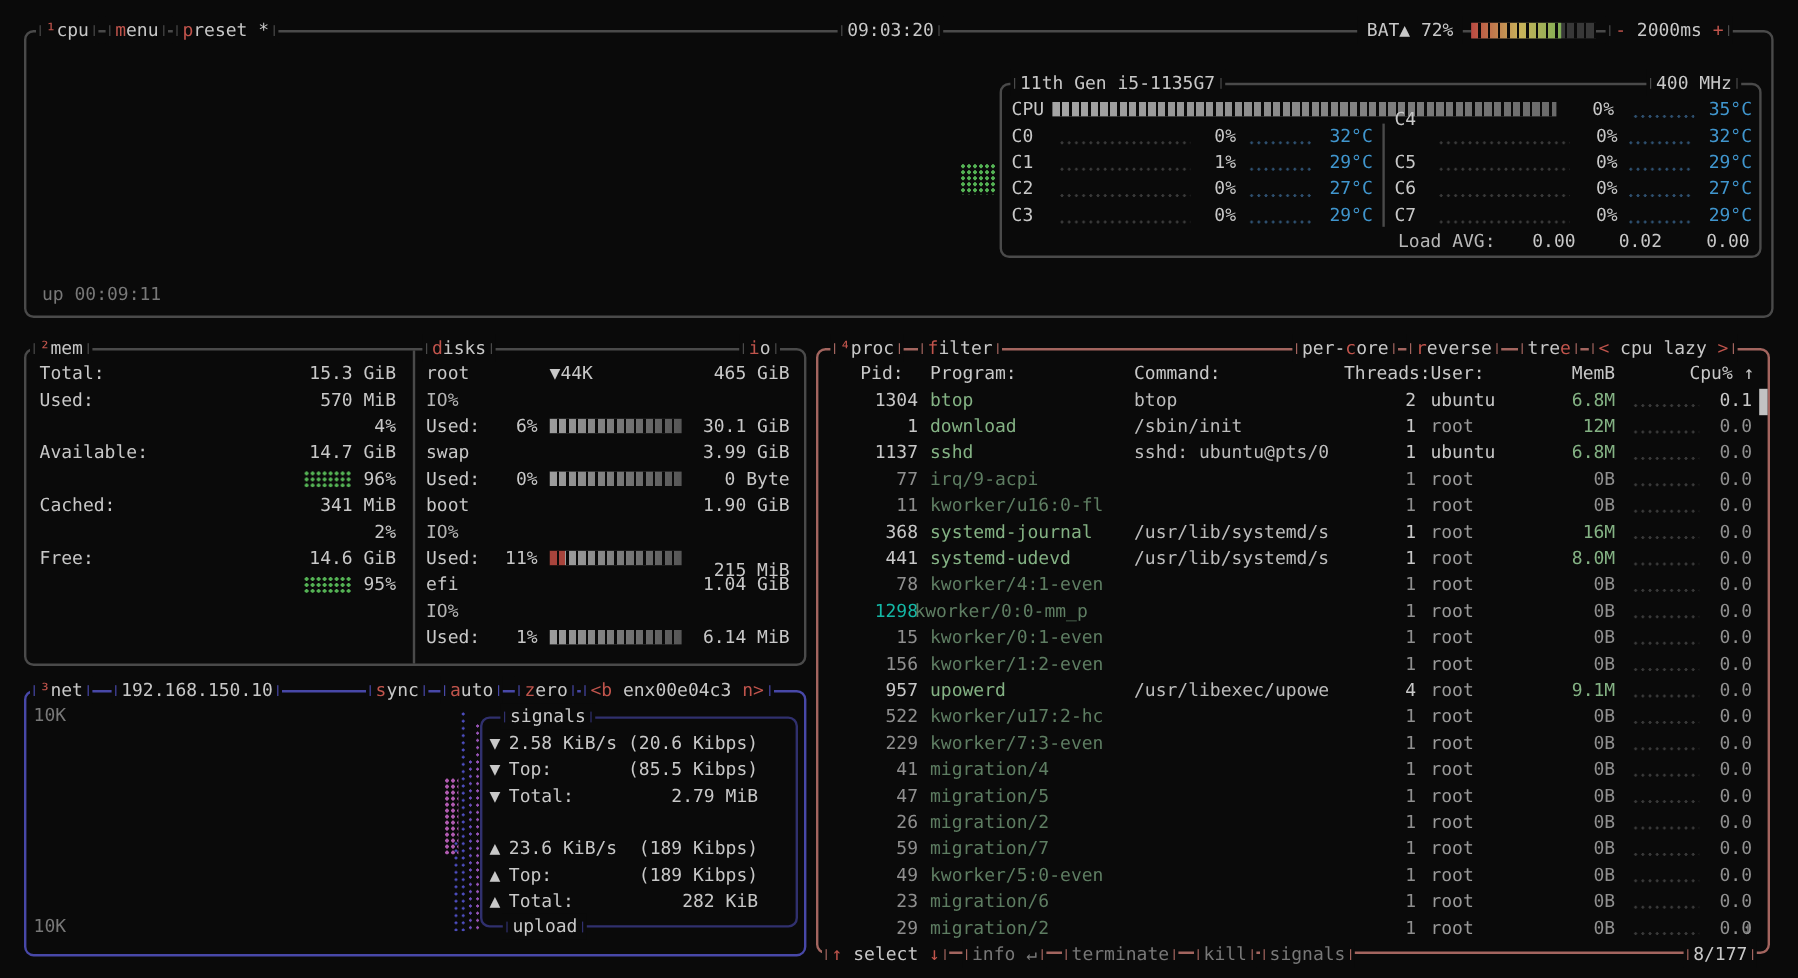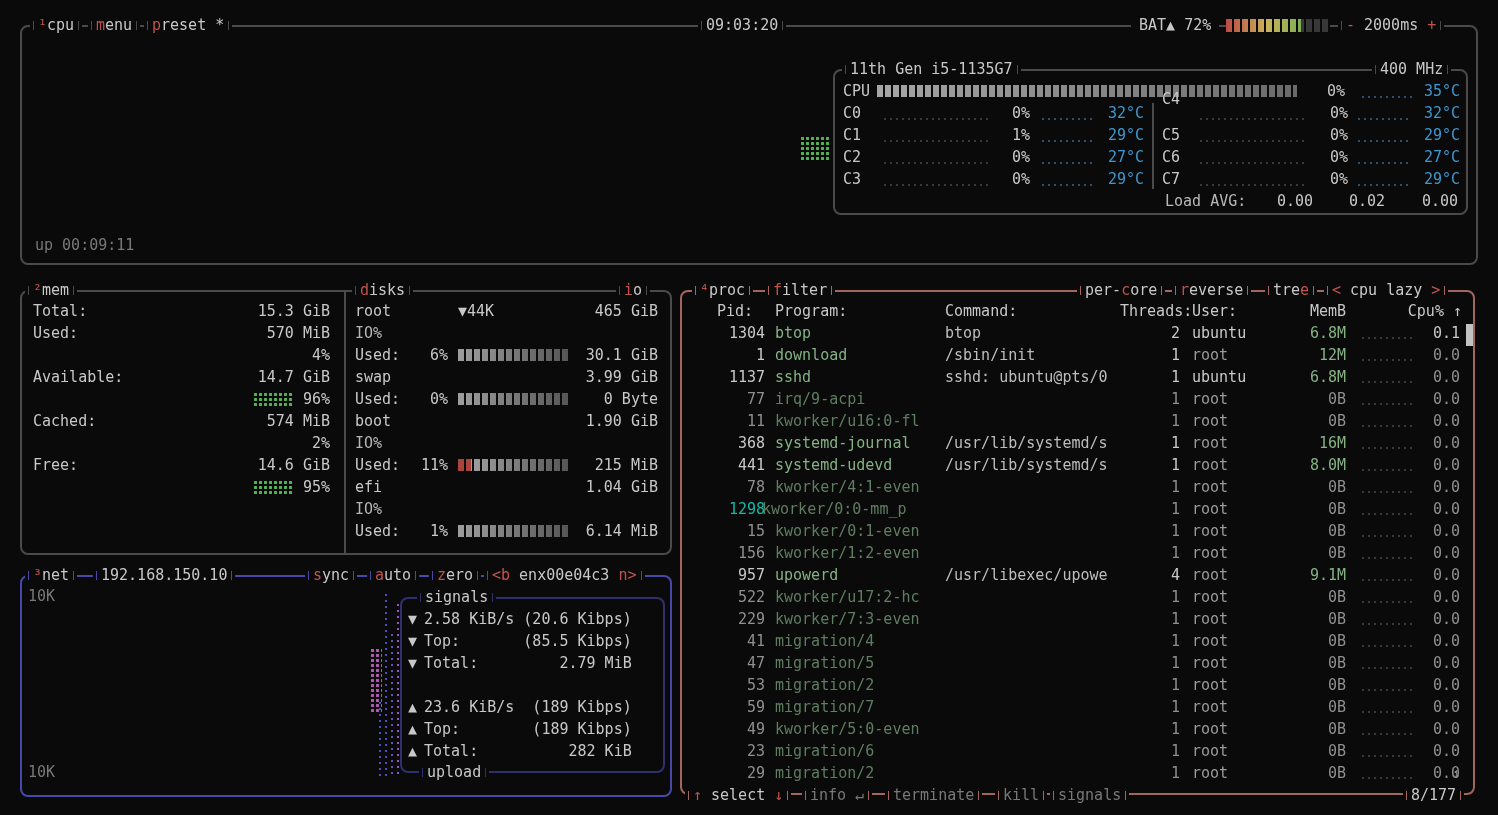--- a/index.html
+++ b/index.html
@@ -165,21 +165,21 @@
       <span class="t wh" style="left:33px;top:300px">Total:</span>
       <span class="t wh ra" style="left:190px;top:300px;width:140px">15.3 GiB</span>
       <span class="t wh" style="left:33px;top:322px">Used:</span>
       <span class="t wh ra" style="left:190px;top:322px;width:140px">570 MiB</span>
       <span class="t wh ra" style="left:270px;top:344px;width:60px">4%</span>
       <span class="t wh" style="left:33px;top:366px">Available:</span>
       <span class="t wh ra" style="left:190px;top:366px;width:140px">14.7 GiB</span>
       <div class="blockdots" style="left:253px;top:392px;width:40px;height:14px;color:var(--green_bright)"></div>
       <span class="t wh ra" style="left:270px;top:388px;width:60px">96%</span>
       <span class="t wh" style="left:33px;top:410px">Cached:</span>
-      <span class="t wh ra" style="left:190px;top:410px;width:140px">574 MiB</span>
+      <span class="t wh ra" style="left:190px;top:410px;width:140px">341 MiB</span>
       <span class="t wh ra" style="left:270px;top:432px;width:60px">2%</span>
       <span class="t wh" style="left:33px;top:454px">Free:</span>
       <span class="t wh ra" style="left:190px;top:454px;width:140px">14.6 GiB</span>
       <div class="blockdots" style="left:253px;top:480px;width:40px;height:14px;color:var(--green_bright)"></div>
       <span class="t wh ra" style="left:270px;top:476px;width:60px">95%</span>
       <span class="t wh" style="left:355px;top:300px">root</span>
       <span class="t wh" style="left:458px;top:300px">▼44K</span>
       <span class="t wh ra" style="left:540px;top:300px;width:118px">465 GiB</span>
       <span class="t" style="left:355px;top:322px;color:#b5b5b5">IO%</span>
       <span class="t wh" style="left:355px;top:344px">Used:</span>
@@ -191,21 +191,21 @@
       <span class="t wh" style="left:355px;top:388px">Used:</span>
       <span class="t wh ra" style="left:398px;top:388px;width:50px">0%</span>
       <div class="meter" style="left:458px;top:393px;width:110px;background:linear-gradient(90deg,#9e9e9e,#565656)"></div>
       <span class="t wh ra" style="left:540px;top:388px;width:118px">0 Byte</span>
       <span class="t wh" style="left:355px;top:410px">boot</span>
       <span class="t wh ra" style="left:540px;top:410px;width:118px">1.90 GiB</span>
       <span class="t" style="left:355px;top:432px;color:#b5b5b5">IO%</span>
       <span class="t wh" style="left:355px;top:454px">Used:</span>
       <span class="t wh ra" style="left:398px;top:454px;width:50px">11%</span>
       <div class="meter" style="left:458px;top:459px;width:110px;background:linear-gradient(90deg,var(--alert_red) 0 13px,#9e9e9e 13px,#565656 100%)"></div>
-      <span class="t wh ra" style="left:540px;top:454px;width:118px">215 MiB</span>
+      <span class="t wh ra" style="left:540px;top:464px;width:118px">215 MiB</span>
       <span class="t wh" style="left:355px;top:476px">efi</span>
       <span class="t wh ra" style="left:540px;top:476px;width:118px">1.04 GiB</span>
       <span class="t" style="left:355px;top:498px;color:#b5b5b5">IO%</span>
       <span class="t wh" style="left:355px;top:520px">Used:</span>
       <span class="t wh ra" style="left:398px;top:520px;width:50px">1%</span>
       <div class="meter" style="left:458px;top:525px;width:110px;background:linear-gradient(90deg,#9e9e9e,#565656)"></div>
       <span class="t wh ra" style="left:540px;top:520px;width:118px">6.14 MiB</span>
       <span class="t wh" style="left:408px;top:608px">▼</span>
       <span class="t wh" style="left:424px;top:608px">2.58 KiB/s (20.6 Kibps)</span>
       <span class="t wh" style="left:408px;top:630px">▼</span>
@@ -372,21 +372,21 @@
         <span class="t ra" style="left:2px;width:75px;color:#8f8f8f">47</span>
         <span class="t" style="left:87px;color:var(--green_dim)">migration/5</span>
         <span class="t" style="left:257px;color:#bdbdbd"></span>
         <span class="t ra" style="left:432px;width:60px;color:#8f8f8f">1</span>
         <span class="t" style="left:504px;color:#9a9a9a">root</span>
         <span class="t ra" style="left:596px;width:62px;color:#8f8f8f">0B</span>
         <div class="dots" style="left:672px;top:14px;width:56px;color:#3a3a3a"></div>
         <span class="t ra" style="left:724px;width:48px;color:#909090">0.0</span>
       </div>
       <div class="procrow" style="top:674px">
-        <span class="t ra" style="left:2px;width:75px;color:#8f8f8f">53</span>
+        <span class="t ra" style="left:2px;width:75px;color:#8f8f8f">26</span>
         <span class="t" style="left:87px;color:var(--green_dim)">migration/2</span>
         <span class="t" style="left:257px;color:#bdbdbd"></span>
         <span class="t ra" style="left:432px;width:60px;color:#8f8f8f">1</span>
         <span class="t" style="left:504px;color:#9a9a9a">root</span>
         <span class="t ra" style="left:596px;width:62px;color:#8f8f8f">0B</span>
         <div class="dots" style="left:672px;top:14px;width:56px;color:#3a3a3a"></div>
         <span class="t ra" style="left:724px;width:48px;color:#909090">0.0</span>
       </div>
       <div class="procrow" style="top:696px">
         <span class="t ra" style="left:2px;width:75px;color:#8f8f8f">59</span>

